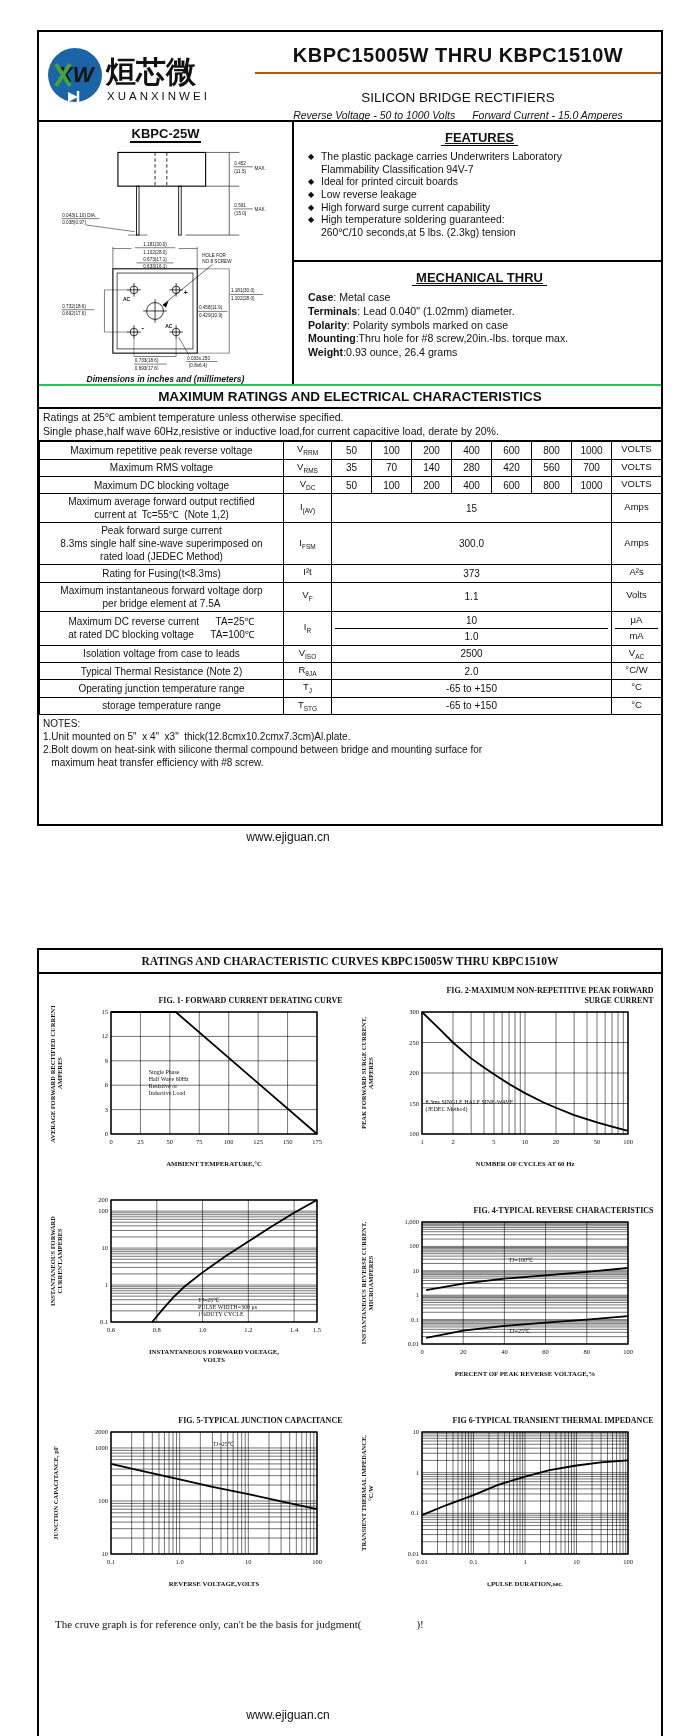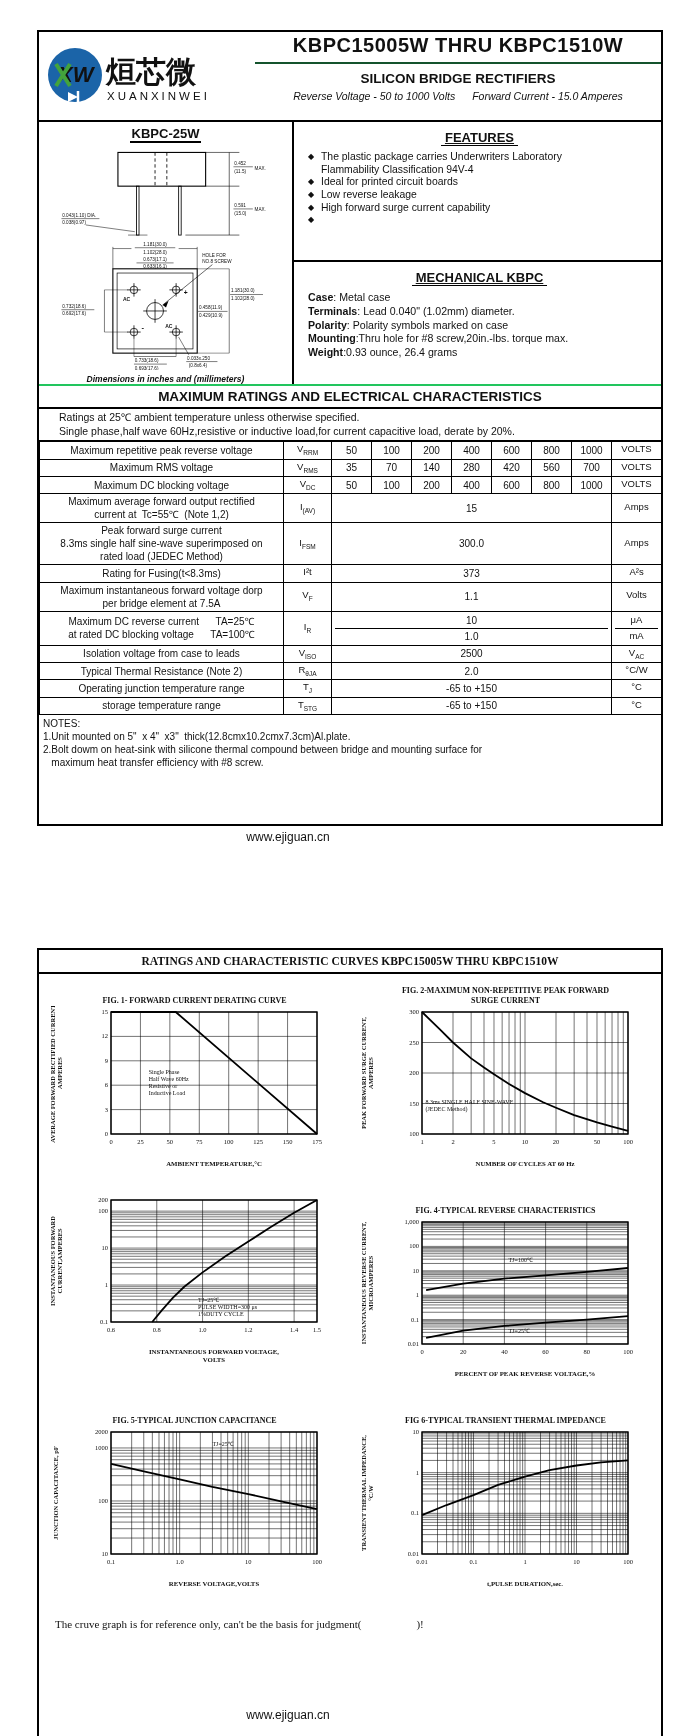--- a/index.html
+++ b/index.html
@@ -3,60 +3,60 @@
 <meta charset="utf-8">
 <style>
   html,body{margin:0;padding:0;background:#fff;}
   body{width:694px;height:1736px;position:relative;font-family:"Liberation Sans",sans-serif;color:#111;}
   .box{position:absolute;border:2px solid #000;background:#fff;}
   
   #p1{left:37px;top:30px;width:622px;height:792px;display:flex;flex-direction:column;}
   .hdr{display:flex;border-bottom:2px solid #000;height:88px;}
   .logo-cell{width:216px;display:flex;align-items:center;justify-content:center;}
   .title-cell{flex:1;display:flex;flex-direction:column;}
-  .t1{font-size:20px;font-weight:bold;text-align:center;padding:2px 0 5px;border-bottom:2px solid #14532d;letter-spacing:.5px;}
-  .t2{font-size:13.5px;font-weight:bold;text-align:center;padding:7px 0 2px;}
+  .t1{font-size:20px;font-weight:bold;text-align:center;padding:12px 0 5px;border-bottom:2px solid #a16207;letter-spacing:.5px;}
+  .t2{font-size:13.5px;font-weight:normal;text-align:center;padding:16px 0 2px;}
   .t3{font-size:10.5px;font-style:italic;text-align:center;padding:2px 0;}
   .t3 span{margin:4px 7px;}
   .mid{display:flex;height:262px;border-bottom:2px solid #22c55e;}
   .draw-cell{width:253px;border-right:2px solid #000;text-align:center;position:relative;}
   .pkg-name{display:inline-block;font-weight:bold;font-size:13px;border-bottom:2px solid #000;margin-top:4px;padding:0 2px;}
   .right-col{flex:1;display:flex;flex-direction:column;}
   .feat{height:134px;border-bottom:2px solid #000;padding:4px 10px 0 14px;}
   .mech{flex:1;padding:4px 10px 0 14px;}
   .sec-h{text-align:center;font-weight:bold;font-size:13px;margin:4px 0 6px;text-decoration:underline;}
   .sec-h span{border-bottom:1.5px solid #000;padding:0 4px;}
   .fitem{display:flex;font-size:10.4px;line-height:1.22;}
   .fitem .bu{width:13px;flex:none;font-size:8px;padding-top:1px;}
   .fitem .tx{white-space:pre-wrap;}
   .mrow{font-size:10.6px;line-height:1.3;}
   .mrow b{font-weight:bold;}
   .ratings-h{border-bottom:2px solid #000;text-align:center;font-weight:bold;font-size:13.5px;padding:3px 0;}
-  .ratings-t{border-bottom:1px solid #000;font-size:10.5px;line-height:1.3;padding:2px 20px;}
+  .ratings-t{border-bottom:1px solid #000;font-size:10.5px;line-height:1.3;padding:2px 4px;}
   table.rt{border-collapse:collapse;width:100%;table-layout:fixed;font-size:10px;}
   table.rt td{border:1px solid #000;padding:1px 3px;text-align:center;vertical-align:middle;line-height:1.3;}
   td.nm{text-align:left;white-space:pre-wrap;}
   td.ph{font-size:8px;font-weight:bold;white-space:pre-line;line-height:1.15;padding:1px 0;}
   td.sy{font-size:9.5px;}
   td.sy sub,td.un sub{font-size:6.5px;}
   td.un{font-size:9.5px;}
   .symh{font-size:7.5px;font-style:italic;}
   .unh{font-size:10px;font-weight:bold;}
   .catcell{display:flex;gap:46px;font-size:10.5px;}
   td.split{padding:0;}
   .sp-a{padding:1px 0;}
   .sp-b{padding:1px 0;border-top:1px solid #000;}
   .notes{flex:1;font-size:10px;line-height:1.32;padding:2px 4px;white-space:pre-wrap;}
   .site{position:absolute;width:576px;text-align:center;font-size:12px;}
   
   #p2{left:37px;top:948px;width:622px;height:805px;font-family:Liberation Serif, serif;}
   .p2h{border-bottom:2px solid #000;text-align:center;font-weight:bold;font-size:11.5px;padding:5px 0;}
   .figs{display:grid;grid-template-columns:1fr 1fr;row-gap:10px;padding-top:10px;}
   .fig{width:296px;margin:0 auto;}
-  .fig-title{font-weight:bold;font-size:8px;text-align:center;line-height:1.25;height:22px;display:flex;flex-direction:column;justify-content:flex-end;}
+  .fig-title{font-weight:bold;font-size:8px;text-align:right;line-height:1.25;height:22px;display:flex;flex-direction:column;justify-content:flex-end;}
   .disc{margin:14px 0 0 16px;font-size:11px;white-space:pre-wrap;}
   svg text{fill:#111;}
 </style>
 </head>
 <body>
 
 <div id="p1" class="box">
 
   <div class="hdr">
     <div class="logo-cell">
@@ -178,40 +178,42 @@
       </svg>
       <div style="font-size:8.5px;font-style:italic;font-weight:bold;">Dimensions in inches and (millimeters)</div>
     </div>
 
     <div class="right-col">
       <div class="feat">
         <div class="sec-h"><span>FEATURES</span></div>
         <div class="fitem">
             <span class="bu">◆</span>
             <span class="tx">The plastic package carries Underwriters Laboratory
-Flammability Classification 94V-4</span>
+Flammability Classification 94V-7</span>
           </div>
         <div class="fitem">
             <span class="bu">◆</span>
             <span class="tx">Ideal for printed circuit boards</span>
           </div>
         <div class="fitem">
             <span class="bu">◆</span>
             <span class="tx">Low reverse leakage</span>
           </div>
         <div class="fitem">
             <span class="bu">◆</span>
             <span class="tx">High forward surge current capability</span>
           </div>
         <div class="fitem">
             <span class="bu">◆</span>
+            <span class="tx">High temperature soldering guaranteed:
+260℃/10 seconds,at 5 lbs. (2.3kg) tension</span>
           </div>
       </div>
       <div class="mech">
-        <div class="sec-h"><span>MECHANICAL KBPC</span></div>
+        <div class="sec-h"><span>MECHANICAL THRU</span></div>
         <div class="mrow"><b>Case</b><span>: Metal case</span></div>
         <div class="mrow"><b>Terminals</b><span>: Lead 0.040"  (1.02mm) diameter.</span></div>
         <div class="mrow"><b>Polarity</b><span>: Polarity symbols marked on case</span></div>
         <div class="mrow"><b>Mounting</b><span>:Thru hole for #8 screw,20in.-lbs. torque max.</span></div>
         <div class="mrow"><b>Weight</b><span>:0.93 ounce, 26.4 grams</span></div>
       </div>
     </div>
   </div>
 
   <div class="ratings-h">MAXIMUM RATINGS AND ELECTRICAL CHARACTERISTICS</div>

